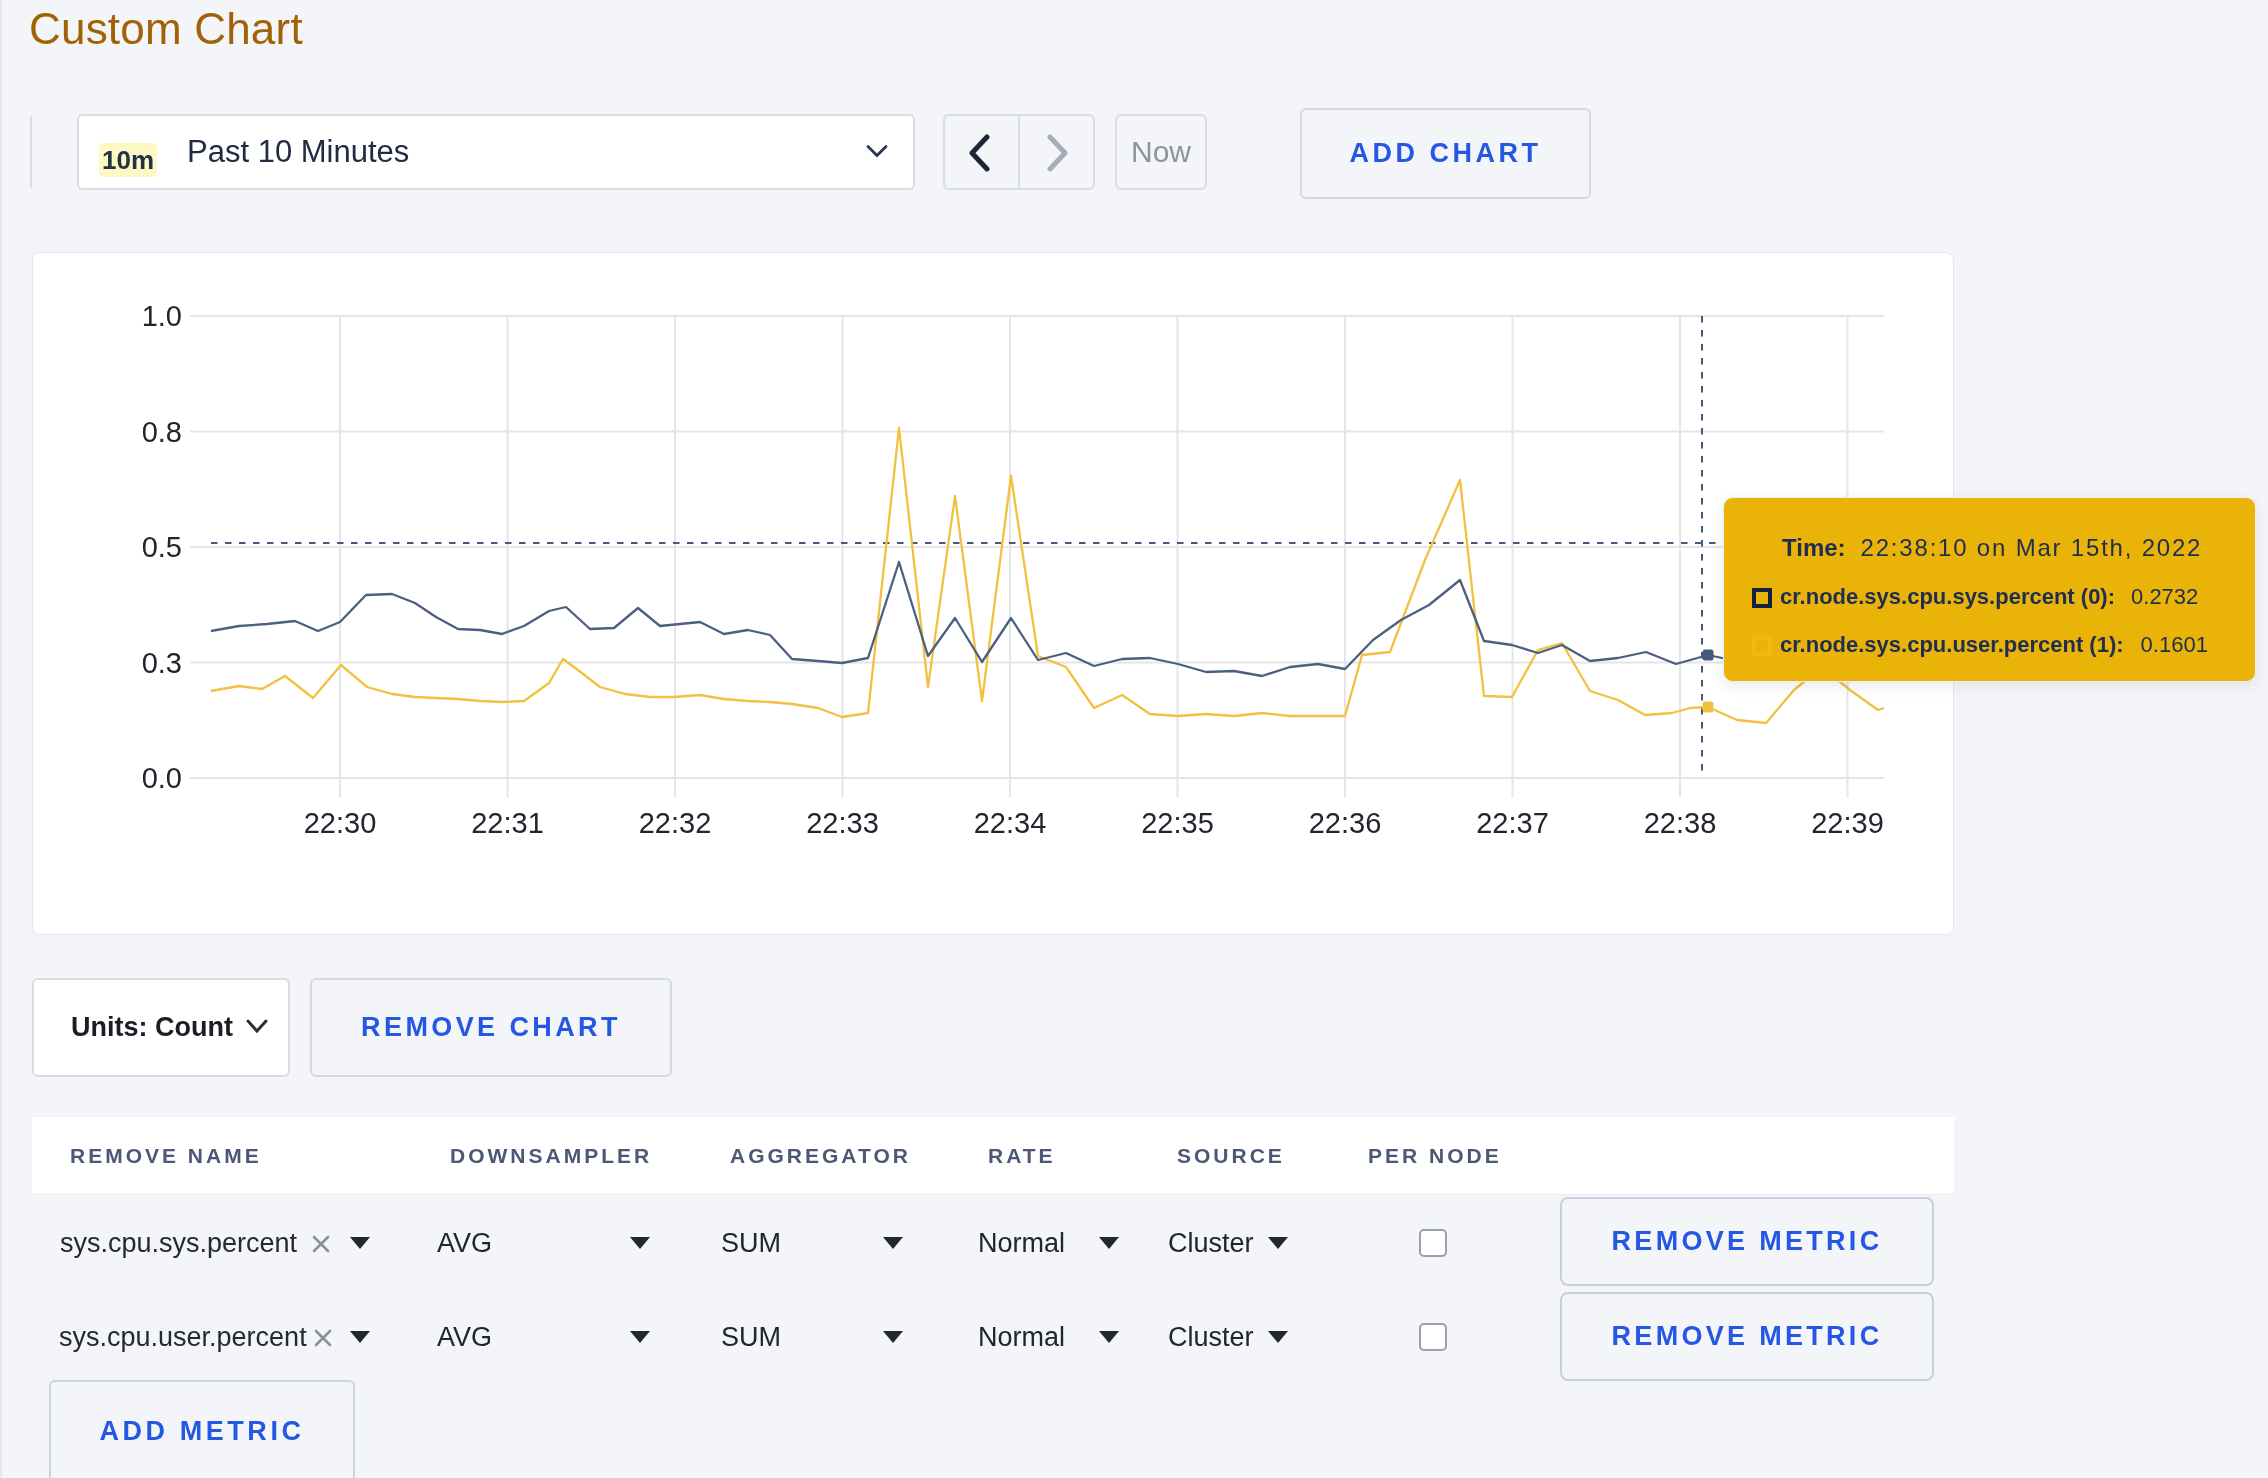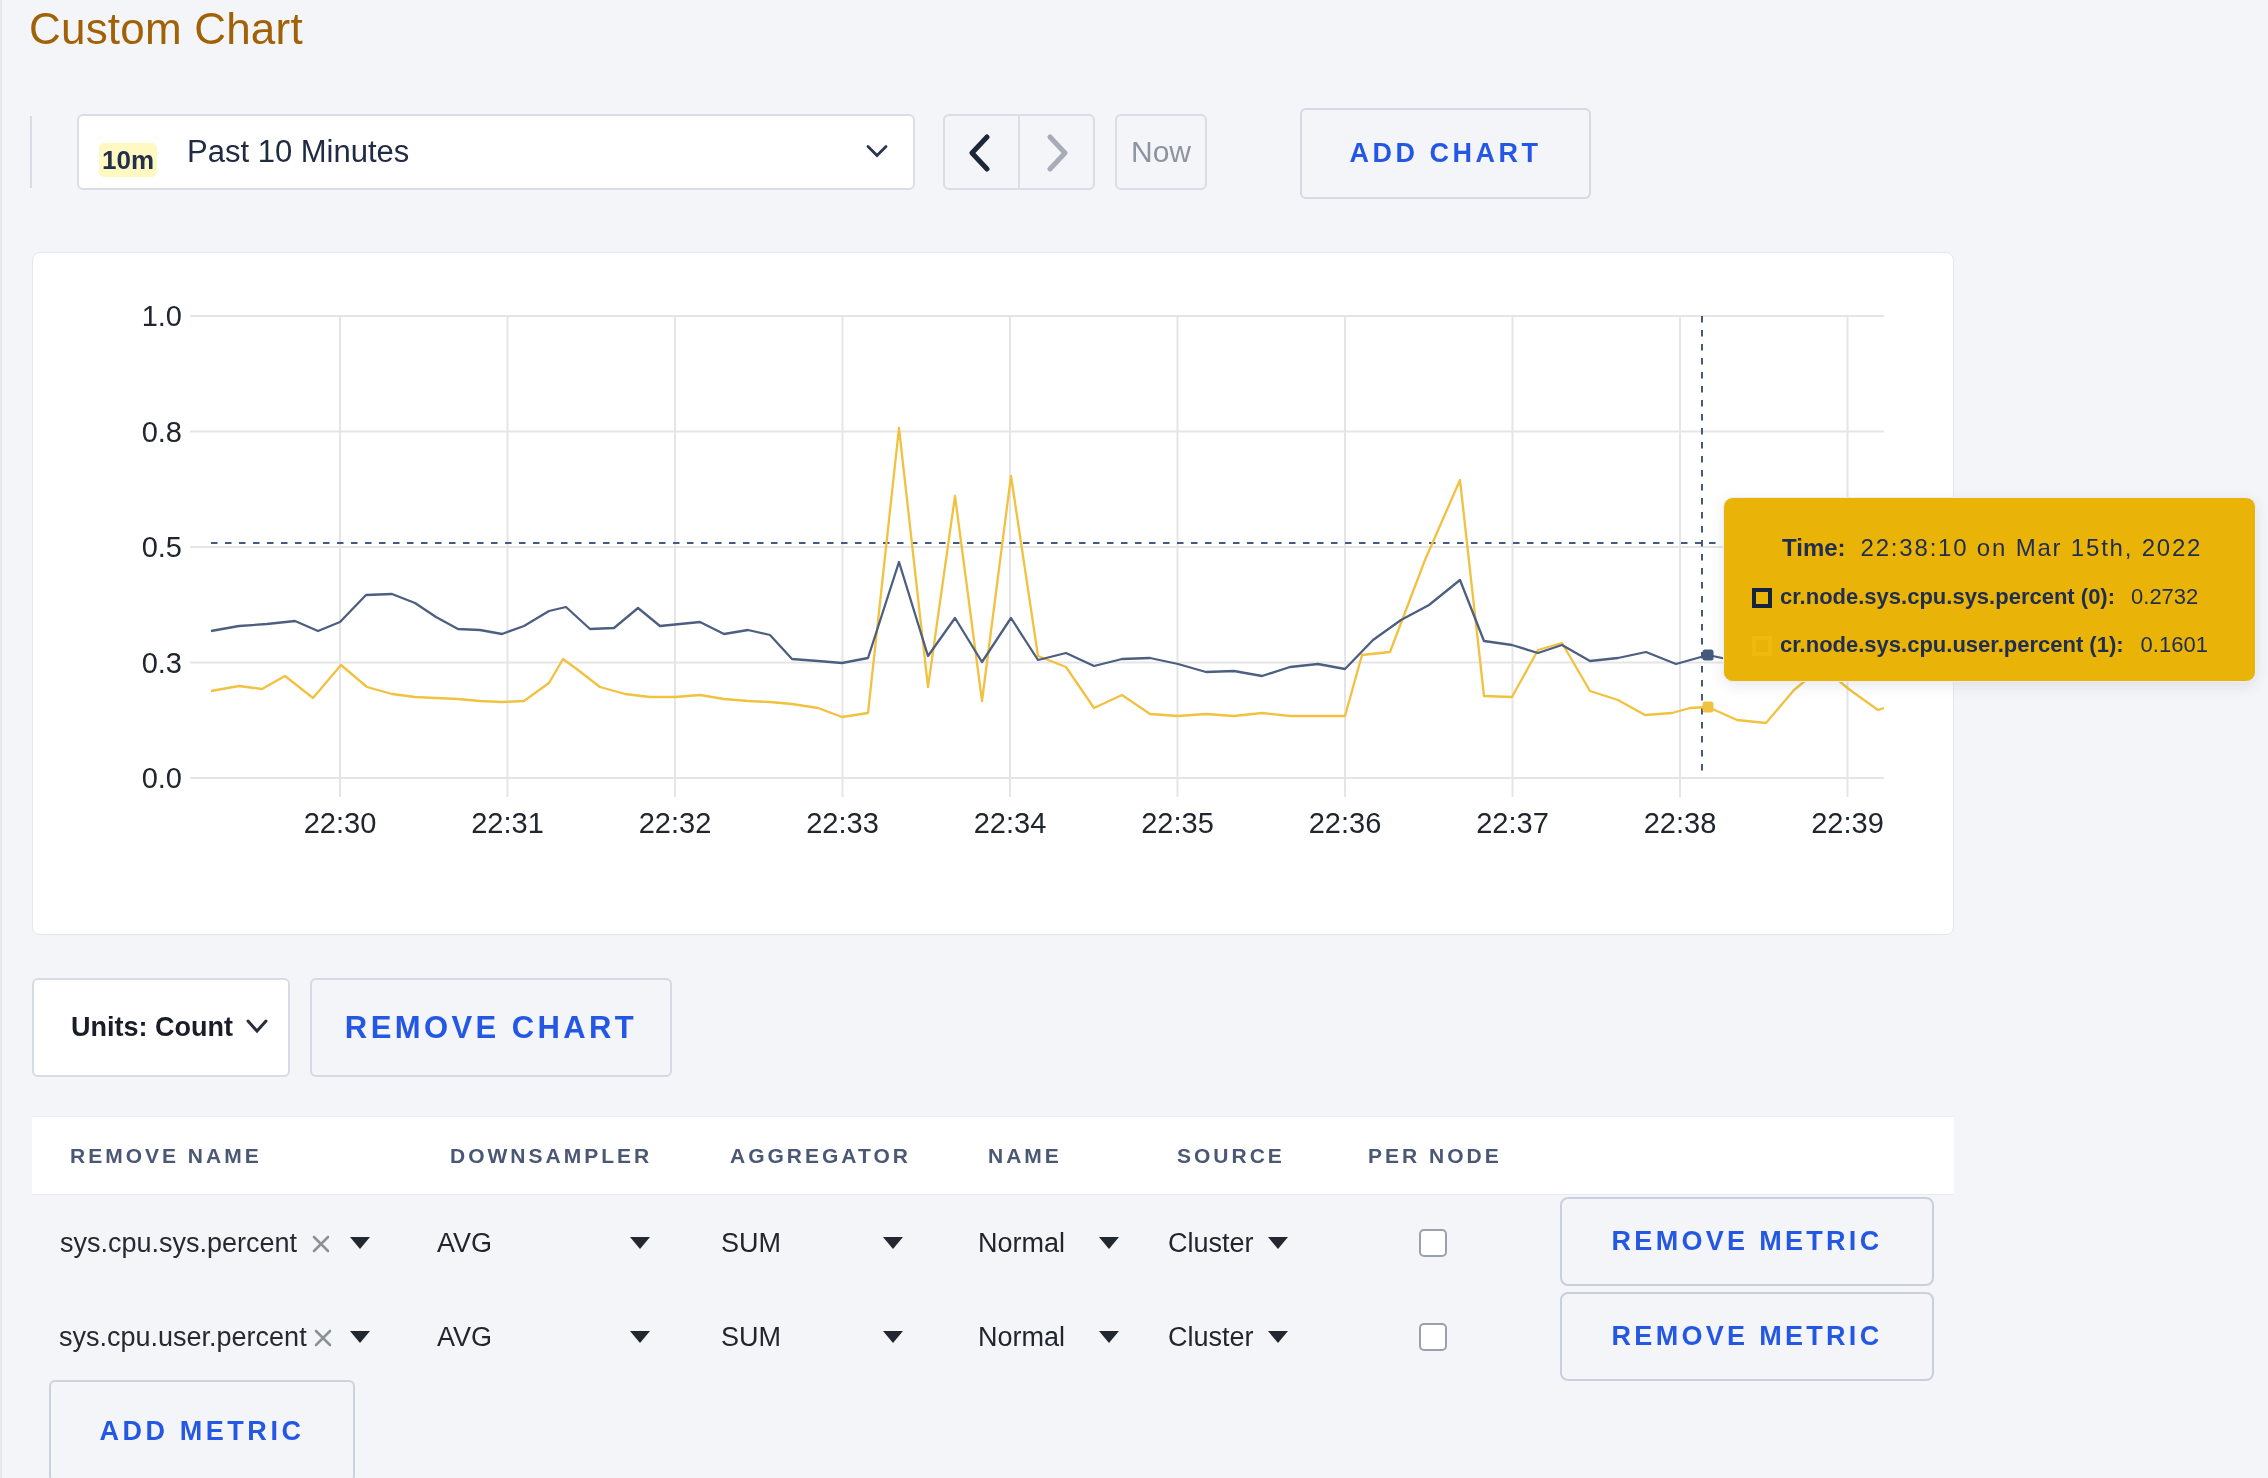--- a/index.html
+++ b/index.html
@@ -14,21 +14,21 @@
   .arrowbox{left:943px;top:114px;width:152px;height:76px;border:2px solid #d9dde6;border-radius:6px;box-sizing:border-box;}
   .arrowdiv{left:1018px;top:115px;width:2px;height:74px;background:#d9dde6;}
   .nowbtn{left:1115px;top:114px;width:92px;height:76px;border:2px solid #d9dde6;border-radius:6px;box-sizing:border-box;color:#8d939f;font-size:30px;font-weight:500;display:flex;align-items:center;justify-content:center;}
   .addchart{left:1300px;top:108px;width:291px;height:91px;border:2px solid #d4d9e3;border-radius:6px;box-sizing:border-box;color:#2458e4;font-size:27px;font-weight:600;letter-spacing:3.5px;display:flex;align-items:center;justify-content:center;}
   .panel{left:32px;top:252px;width:1922px;height:683px;background:#fff;border:1px solid #e4e7ee;border-radius:8px;box-sizing:border-box;}
   .tooltip{left:1723px;top:497px;width:533px;height:185px;background:#eab308;border:1px solid #eceef3;border-radius:10px;box-shadow:0 4px 14px rgba(40,50,80,0.10);box-sizing:border-box;}
   .ttrow{position:absolute;font-size:22px;color:#1e2d50;white-space:nowrap;transform:translateY(-50%);}
   .ttsq{position:absolute;left:28px;width:12px;height:12px;}
   .unitsbox{left:32px;top:978px;width:258px;height:99px;background:#fff;border:2px solid #d7dbe4;border-radius:6px;box-sizing:border-box;}
   .unitstext{left:71px;top:1027px;transform:translateY(-50%);font-size:27px;font-weight:bold;color:#181d27;}
-  .removechart{left:310px;top:978px;width:362px;height:99px;border:2px solid #d4d9e3;border-radius:6px;box-sizing:border-box;color:#2458e4;font-size:31px;font-weight:600;letter-spacing:3.4px;display:flex;align-items:center;justify-content:center;}
+  .removechart{left:310px;top:978px;width:362px;height:99px;border:2px solid #d4d9e3;border-radius:6px;box-sizing:border-box;color:#2458e4;font-size:27px;font-weight:600;letter-spacing:3.4px;display:flex;align-items:center;justify-content:center;}
   .thead{left:32px;top:1116px;width:1922px;height:79px;background:#fff;border-top:1px solid #eceef2;border-bottom:1px solid #e8eaf0;box-sizing:border-box;}
   .th{position:absolute;top:50%;transform:translateY(-50%);font-size:21px;font-weight:600;letter-spacing:3px;color:#4a5876;white-space:nowrap;}
   .rowtext{font-size:27px;color:#242932;white-space:nowrap;}
   .ddword{font-size:27px;color:#20252e;white-space:nowrap;}
   .caret{width:0;height:0;border-left:10px solid transparent;border-right:10px solid transparent;border-top:12px solid #23272f;}
   .checkbox{width:28px;height:28px;background:#fff;border:2px solid #9aa1ad;border-radius:5px;box-sizing:border-box;}
   .rmbtn{left:1560px;width:374px;height:89px;border:2px solid #c9cfdb;border-radius:8px;box-sizing:border-box;color:#2458e4;font-size:27px;font-weight:600;letter-spacing:3.3px;display:flex;align-items:center;justify-content:center;}
   .addmetric{left:49px;top:1380px;width:306px;height:102px;border:2px solid #ccd3df;border-radius:6px;box-sizing:border-box;color:#2458e4;font-size:27px;font-weight:600;letter-spacing:3.55px;display:flex;align-items:center;justify-content:center;}
 </style>
 </head>
@@ -107,21 +107,21 @@
   <div class="abs unitstext">Units: Count</div>
   <svg class="abs" style="left:246px;top:1019px;" width="22" height="15" viewBox="0 0 22 15">
       <path d="M2 2 L11 12 L20 2" fill="none" stroke="#272e3c" stroke-width="3" stroke-linecap="round"></path>
     </svg>
   <div class="abs removechart">REMOVE CHART</div>
 
   <div class="abs thead">
     <span class="th" style="left:38px;">REMOVE NAME</span>
     <span class="th" style="left:418px;">DOWNSAMPLER</span>
     <span class="th" style="left:698px;">AGGREGATOR</span>
-    <span class="th" style="left:956px;">NAME</span>
+    <span class="th" style="left:956px;">RATE</span>
     <span class="th" style="left:1145px;">SOURCE</span>
     <span class="th" style="left:1336px;">PER NODE</span>
   </div>
 
   <div class="abs rowtext" style="left:60px;top:1243px;transform:translateY(-50%);">sys.cpu.sys.percent</div>
   <svg class="abs" style="left:312px;top:1235px;" width="18" height="18" viewBox="0 0 18 18">
       <path d="M2 2 L16 16 M16 2 L2 16" stroke="#8b9199" stroke-width="2.6" stroke-linecap="round"></path>
     </svg>
   <div class="abs caret" style="left:350px;top:1237px;"></div>
   <div class="abs ddword" style="left:437px;top:1243px;transform:translateY(-50%);">AVG</div>

